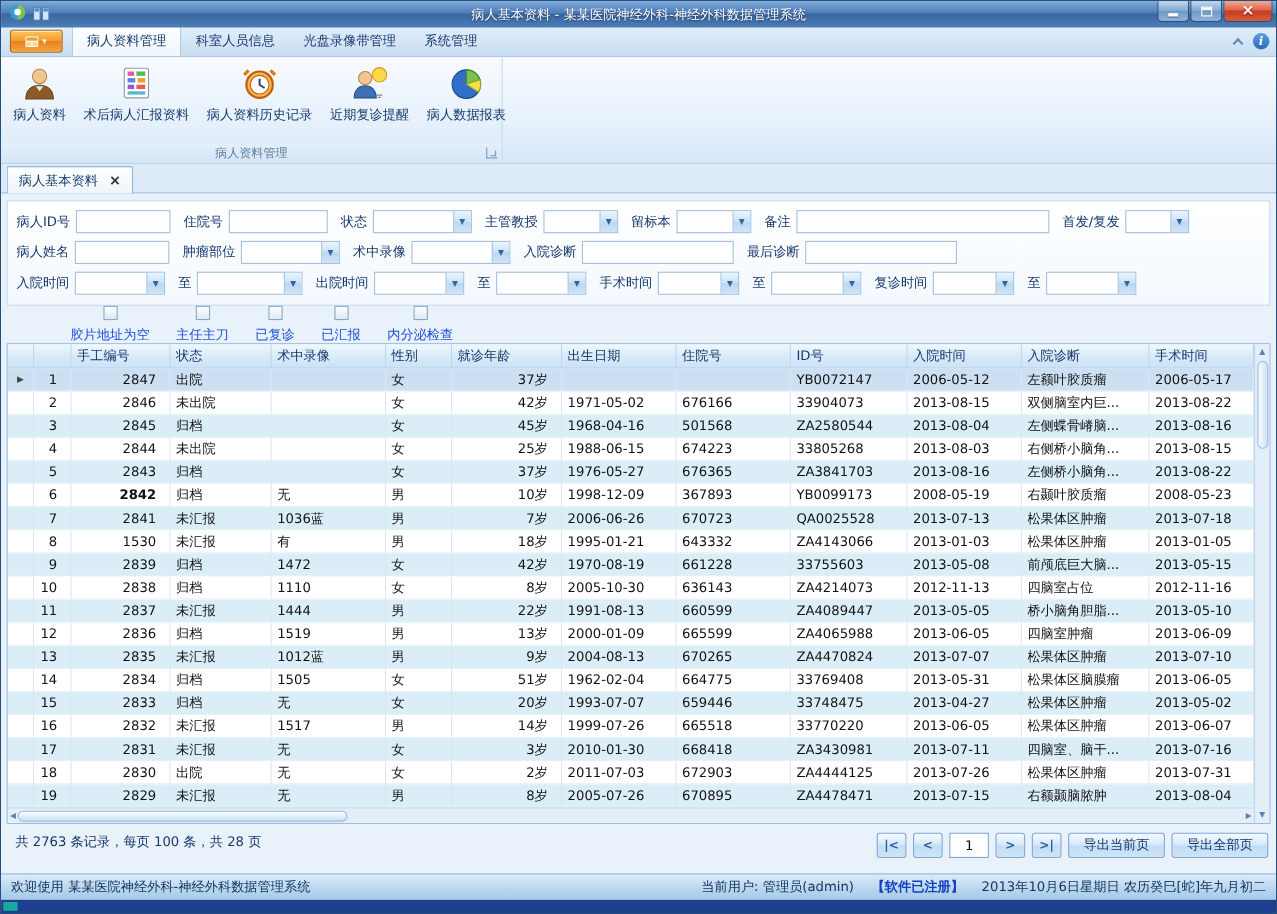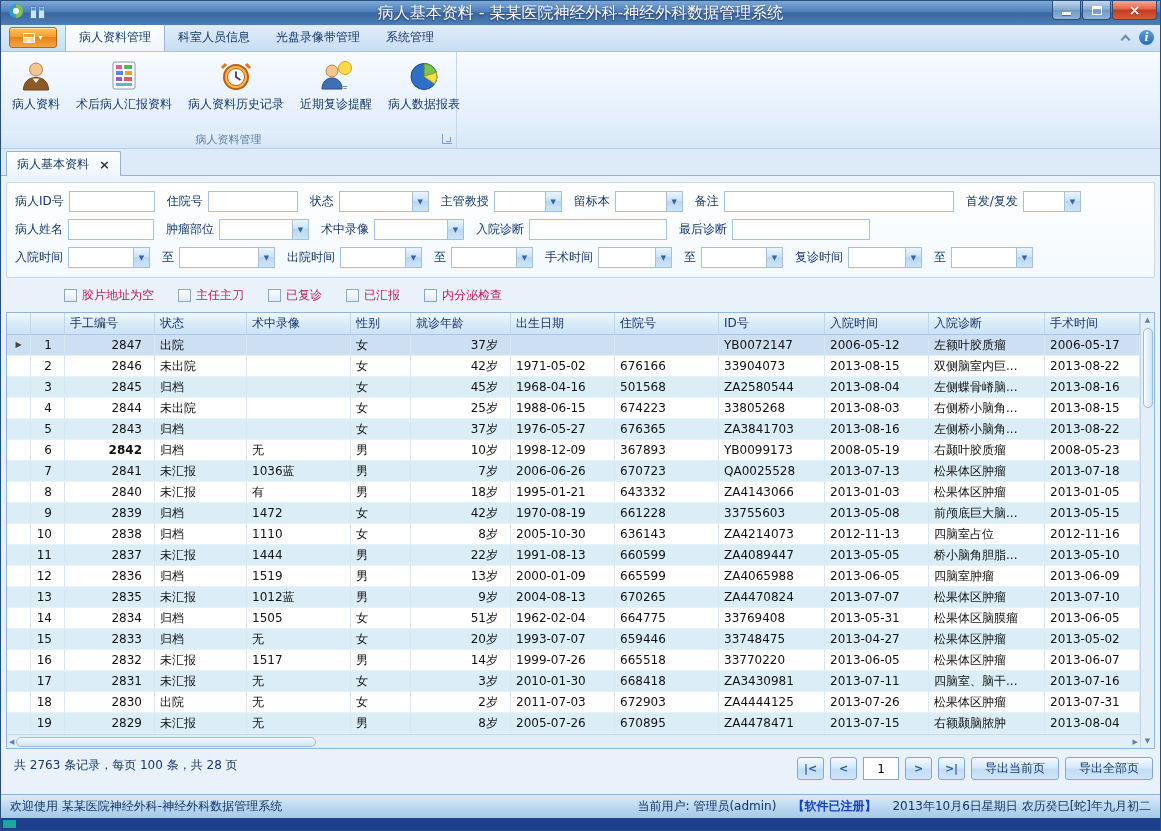--- a/index.html
+++ b/index.html
@@ -1,21 +1,21 @@
 <!DOCTYPE html>
 <html><head>
 <meta charset="utf-8">
 <style>
 *{margin:0;padding:0;box-sizing:border-box;font-family:"DejaVu Sans","Liberation Sans",sans-serif;}
 html,body{width:1161px;height:831px;overflow:hidden;background:#fff;}
 .window{width:1161px;height:831px;display:flex;flex-direction:column;border:1px solid #24507e;background:#eef5fc;}
 
 .titlebar{height:24px;flex:none;background:linear-gradient(#7ea9d8 0%,#4d7fba 45%,#3a669d 50%,#4d7fba 100%);display:flex;align-items:center;padding:0 3px;position:relative;}
 .tb-icons{display:flex;align-items:center;gap:6px;padding-left:4px;position:relative;z-index:1;}
-.tb-title{position:absolute;left:0;right:0;text-align:center;color:#fff;font-size:16px;text-shadow:0 1px 2px rgba(0,0,40,.6);}
+.tb-title{position:absolute;left:0;right:0;text-align:center;color:#fff;font-size:12px;text-shadow:0 1px 2px rgba(0,0,40,.6);}
 .tb-controls{margin-left:auto;display:flex;gap:1px;position:relative;z-index:1;align-self:flex-start;}
 .wbtn{width:29px;height:19px;border:1px solid #2e4f7c;border-top:none;border-radius:0 0 4px 4px;display:flex;align-items:center;justify-content:center;background:linear-gradient(#c3d7ec,#82a6cf 50%,#6d97c5 50%,#91b4d9);}
 .wbtn.close{width:45px;background:linear-gradient(#f6a892,#de644a 45%,#c43c1f 50%,#d75d39);}
 .ic-min{width:9px;height:3px;background:#fff;margin-top:6px;box-shadow:0 1px 1px rgba(0,0,60,.4);}
 .ic-max{width:10px;height:9px;border:1px solid #fff;box-shadow:inset 0 2px 0 #fff;}
 .ic-close{font-size:14px;font-weight:bold;color:#fff;line-height:1;text-shadow:0 1px 1px rgba(100,0,0,.5);}
 
 .tabrow{height:27px;flex:none;background:linear-gradient(#e0edfa,#c8def3);display:flex;align-items:flex-end;padding:0 6px;border-bottom:1px solid #a8c6e5;}
 .menu-btn{width:48px;height:21px;margin:0 8px 3px 2px;border-radius:3px;border:1px solid #b06c10;background:linear-gradient(#ffc45e,#f49a2c 50%,#e8821a 50%,#f0a643);display:flex;align-items:center;justify-content:center;gap:3px;box-shadow:inset 0 1px 0 rgba(255,255,255,.6);}
 .mcaret{color:#fff;font-size:8px;}
@@ -43,21 +43,21 @@
 .form-panel{flex:none;background:linear-gradient(#ffffff,#f3f9fe);border:1px solid #c6daee;border-radius:2px;padding:8px 8px 9px;display:flex;flex-direction:column;gap:7px;overflow:hidden;}
 .frow{display:flex;align-items:center;white-space:nowrap;}
 .fgroup{display:flex;align-items:center;margin-right:12px;flex:none;}
 .flabel{font-size:12px;color:#16376c;margin-right:5px;white-space:nowrap;}
 .finput{height:21px;border:1px solid #a3c0dd;background:#fff;font-size:12px;padding:0 3px;}
 .combo{height:21px;border:1px solid #a3c0dd;background:#fff;display:flex;}
 .cbox{flex:1;}
 .cbtn{width:16px;background:linear-gradient(#eaf4fd,#cbe2f6 50%,#b9d7f1 50%,#cfe5f7);border-left:1px solid #a3c0dd;color:#3465a0;font-size:7px;display:flex;align-items:center;justify-content:center;}
 
 .checkrow{flex:none;height:34px;display:flex;align-items:center;padding:0 4px 0 58px;gap:24px;}
-.chk{display:flex;align-items:center;gap:5px;font-size:12px;color:#be185d;white-space:nowrap;}
+.chk{display:flex;align-items:center;gap:5px;font-size:12px;color:#1d4ed8;white-space:nowrap;flex-direction:column;}
 .chkbox{width:13px;height:13px;border:1px solid #8aa8c8;background:linear-gradient(#ffffff,#dde9f3);flex:none;}
 .checkrow .spacer{flex:1;}
 .actions{display:flex;gap:17px;}
 .btn{height:23px;padding:0 13px;border:1px solid #7fa8d8;border-radius:3px;background:linear-gradient(#f4faff,#d6e9f9 45%,#c2ddf4 55%,#cfe5f7);font-size:12px;color:#16376c;white-space:nowrap;cursor:default;}
 
 .grid{flex:none;height:437px;border:1px solid #8fb6dd;background:#fff;display:flex;overflow:hidden;}
 .grid-main{flex:1;display:flex;flex-direction:column;overflow:hidden;}
 .ghead{flex:none;height:22px;display:flex;background:linear-gradient(#f0f8fe,#d7eaf8 55%,#cbe3f6);border-bottom:1px solid #a8c9e6;overflow:hidden;}
 .gc{border-right:1px solid #bdd8ee;padding:0 5px;font-size:12px;color:#16376c;line-height:21px;white-space:nowrap;overflow:hidden;flex:none;}
 .gcorner{width:24px;}
@@ -493,21 +493,21 @@
               <div class="gd" style="width: 104px;">2006-06-26</div>
               <div class="gd" style="width: 104px;">670723</div>
               <div class="gd" style="width: 106px;">QA0025528</div>
               <div class="gd" style="width: 104px;">2013-07-13</div>
               <div class="gd" style="width: 116px;">松果体区肿瘤</div>
               <div class="gd" style="flex: 1 1 0%;">2013-07-18</div>
             </div>
             <div class="grow">
               <div class="gsel"></div>
               <div class="gd ra" style="width: 34px;">8</div>
-              <div class="gd ra" style="width: 90px;">2840</div>
+              <div class="gd ra" style="width: 90px;">1530</div>
               <div class="gd" style="width: 92px;">未汇报</div>
               <div class="gd" style="width: 104px;">有</div>
               <div class="gd" style="width: 60px;">男</div>
               <div class="gd ra" style="width: 100px;">18岁</div>
               <div class="gd" style="width: 104px;">1995-01-21</div>
               <div class="gd" style="width: 104px;">643332</div>
               <div class="gd" style="width: 106px;">ZA4143066</div>
               <div class="gd" style="width: 104px;">2013-01-03</div>
               <div class="gd" style="width: 116px;">松果体区肿瘤</div>
               <div class="gd" style="flex: 1 1 0%;">2013-01-05</div>

